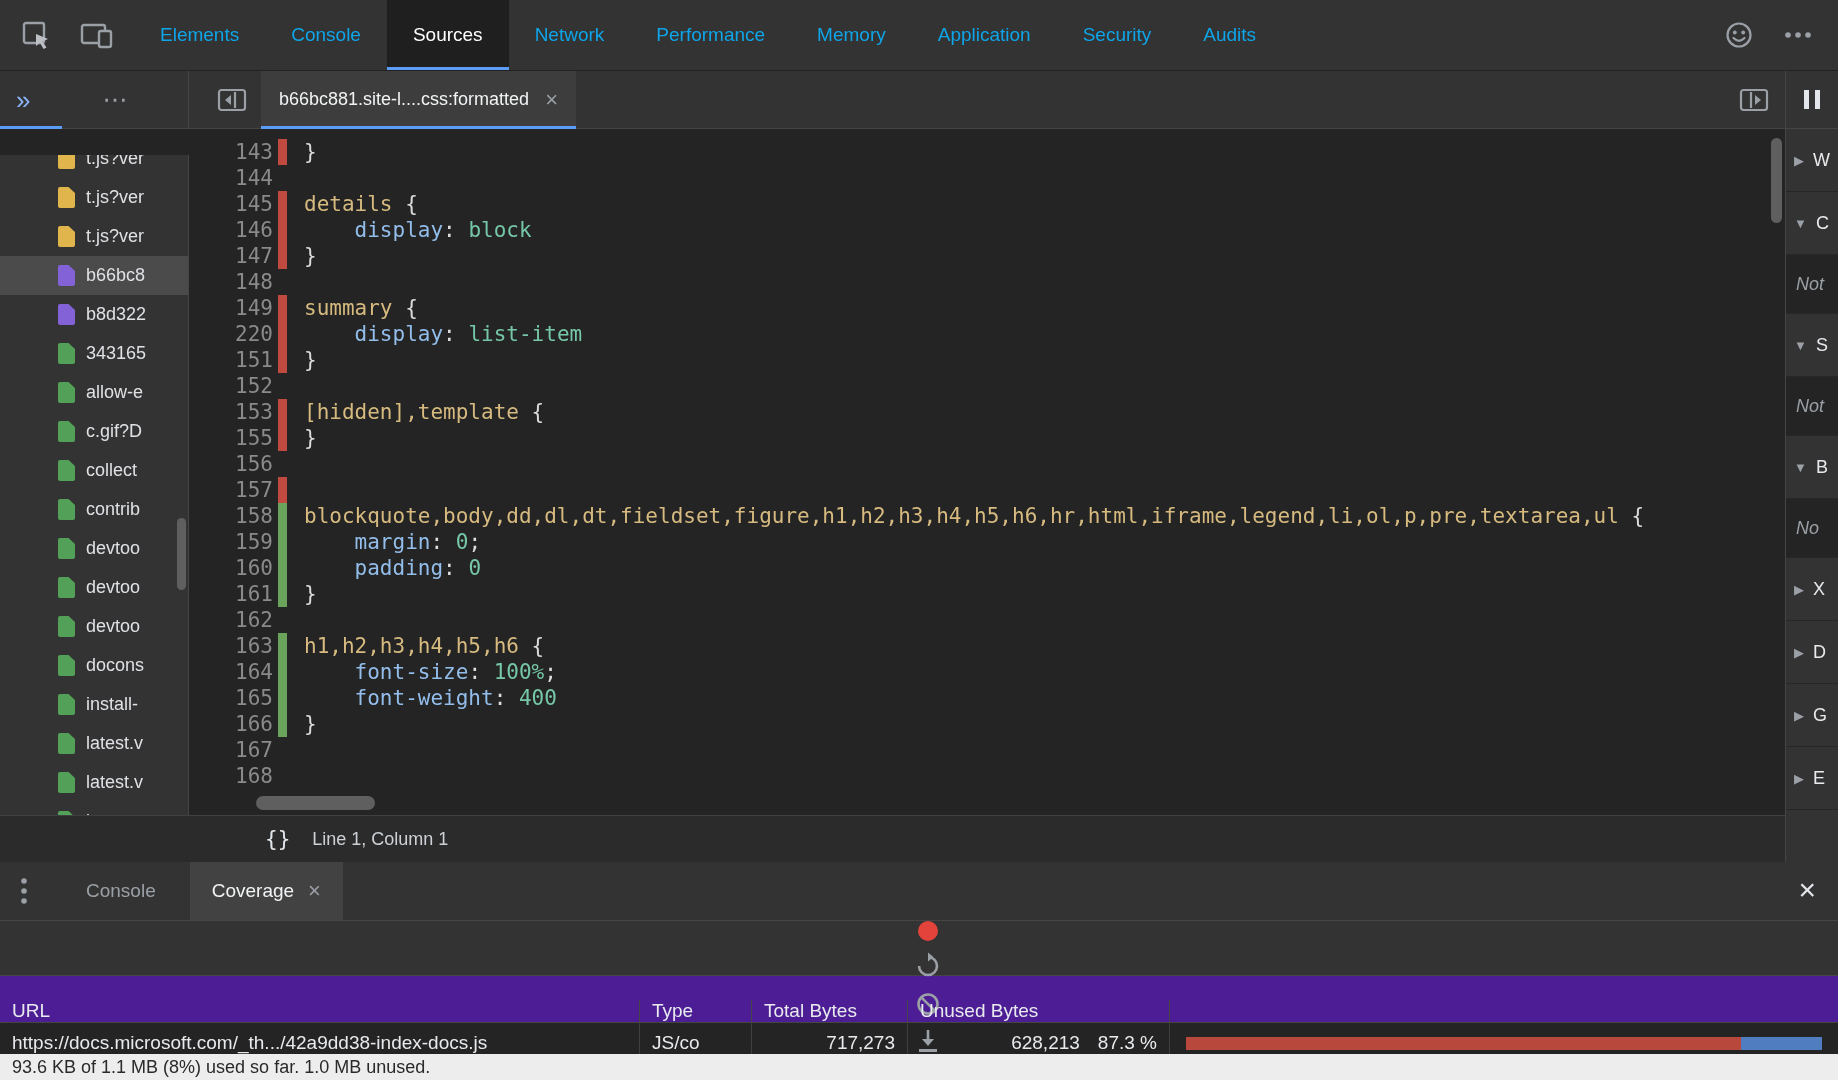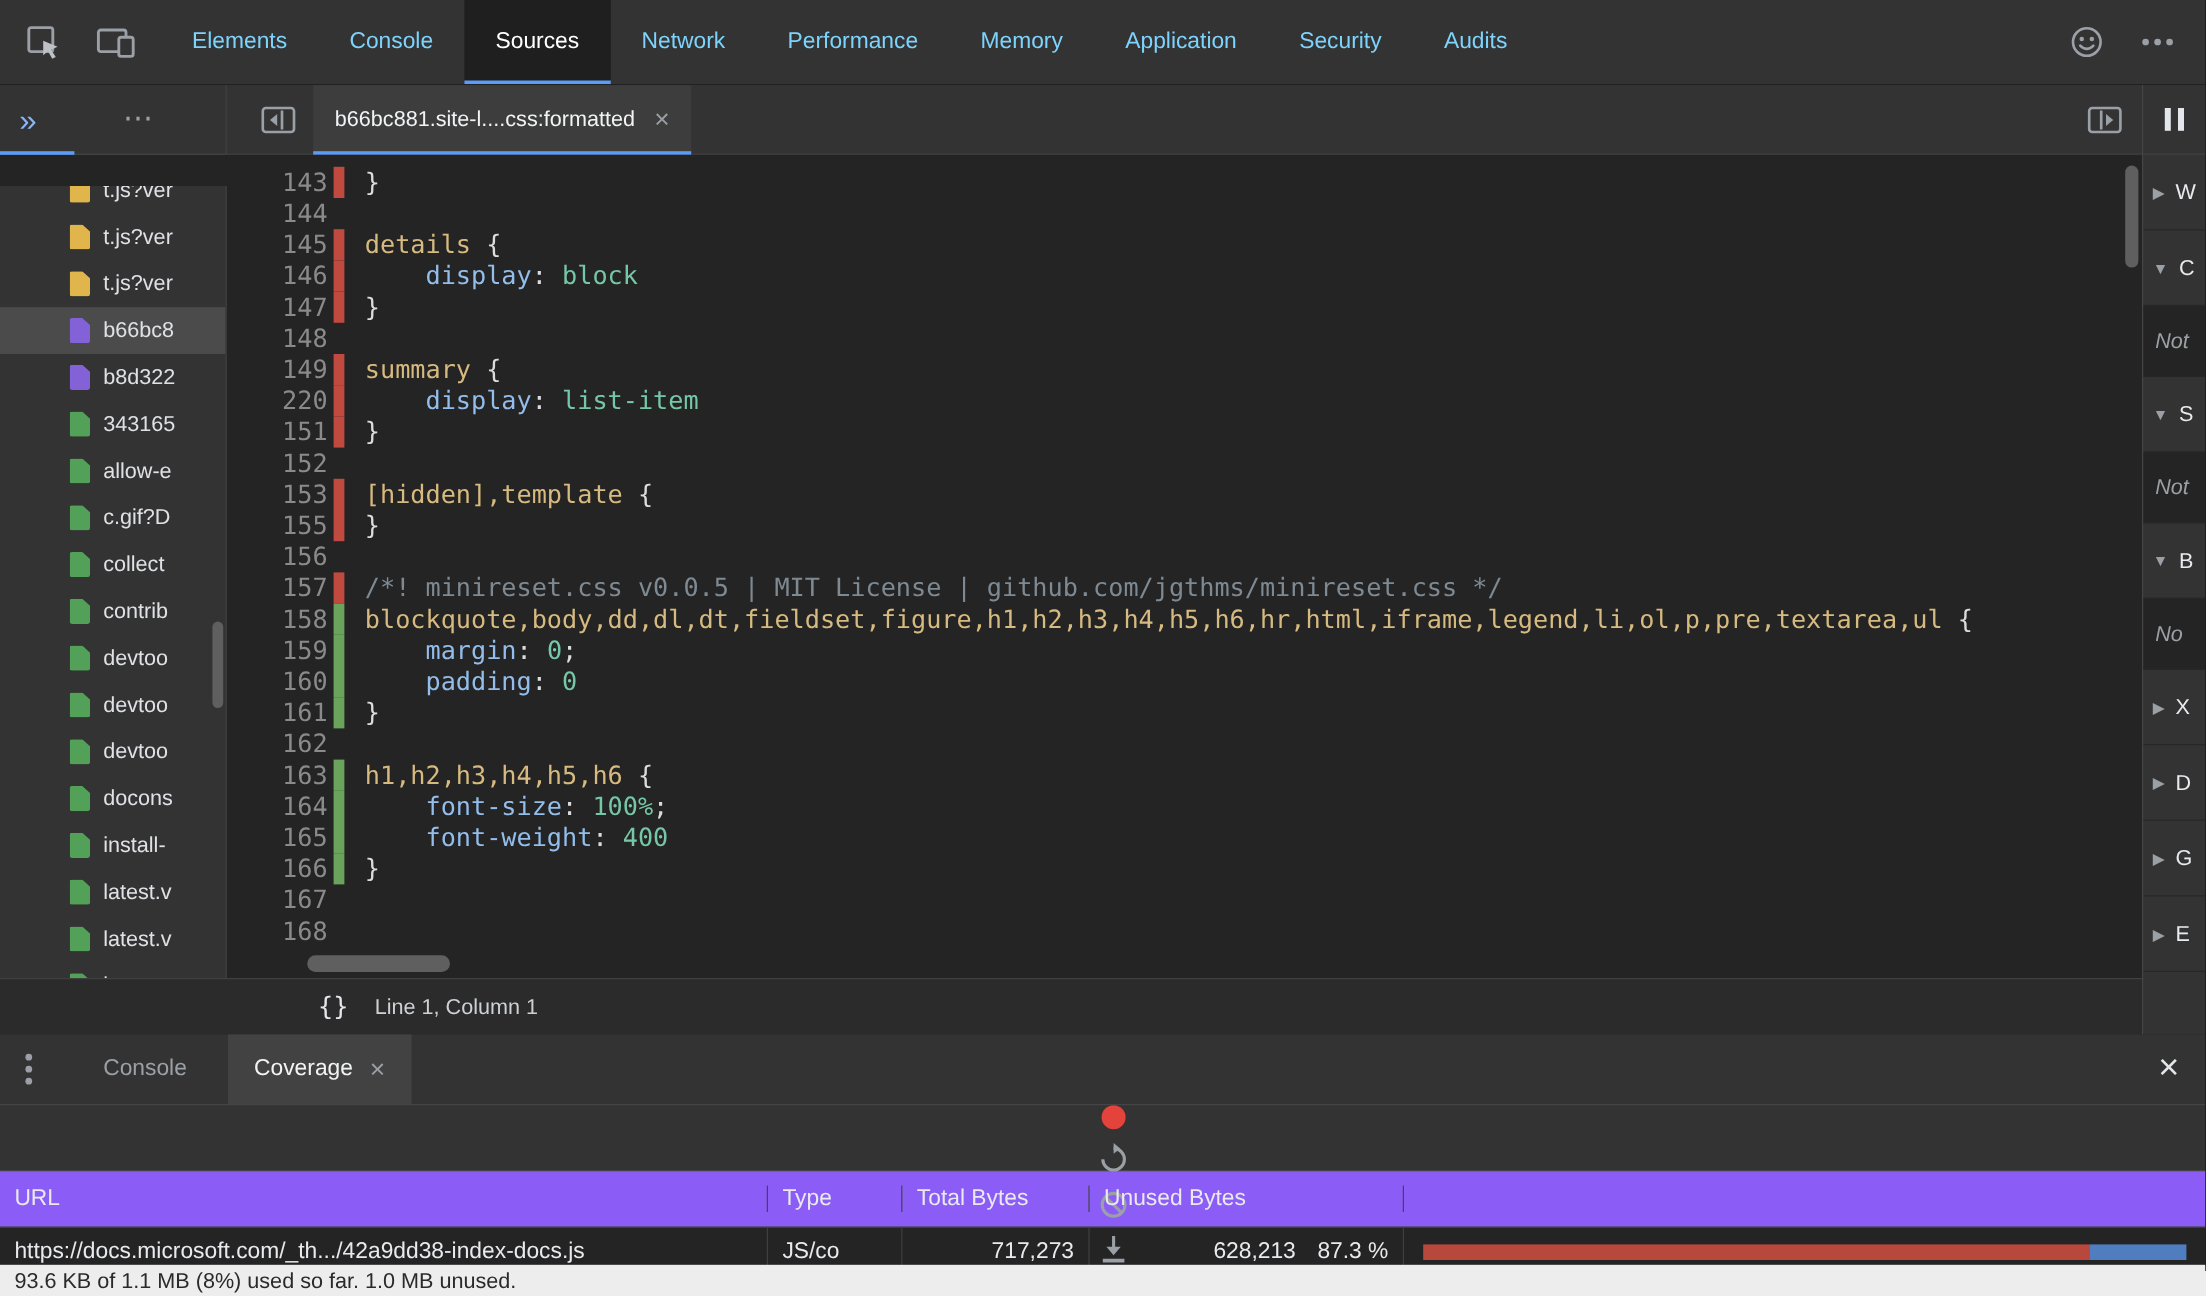--- a/index.html
+++ b/index.html
@@ -4,21 +4,21 @@
 <style>
   html,body{margin:0;padding:0;background:#111;}
   #app{position:relative;width:1838px;height:1080px;background:#242424;color:#e8eaed;
        font-family:"Liberation Sans",sans-serif;overflow:hidden;-webkit-font-smoothing:antialiased;}
   .icon svg{display:block;}
   
   #top-toolbar{position:absolute;top:0;left:0;right:0;height:70px;background:#333;
                border-bottom:1px solid #222;display:flex;align-items:stretch;}
   .tb-icons{display:flex;align-items:center;gap:28px;padding:0 20px;}
   #main-tabs{display:flex;align-items:stretch;}
-  .main-tab{display:flex;align-items:center;padding:0 26px;font-size:19px;color:#7dd3fc;}
+  .main-tab{display:flex;align-items:center;padding:0 26px;font-size:19px;color:#0ea5e9;}
   .main-tab.active{background:#1f1f1f;color:#fff;box-shadow:inset 0 -3px 0 #5b9cf6;}
   .tb-right{margin-left:auto;display:flex;align-items:center;gap:30px;padding-right:26px;}
   
   #second-row{position:absolute;top:71px;left:0;right:0;height:58px;background:#333;}
   #nav-header{position:absolute;left:0;top:0;bottom:0;width:188px;background:#333;
               border-right:1px solid #454545;border-bottom:1px solid #454545;
               display:flex;align-items:center;}
   #nav-chevron{color:#8ab4f8;font-size:26px;padding-left:16px;line-height:1;}
   #nav-header::after{content:"";position:absolute;left:0;bottom:-1px;width:62px;height:3px;background:#5b9cf6;}
   #nav-more{color:#9aa0a6;font-size:25px;margin-left:72px;letter-spacing:2px;line-height:1;}
@@ -84,21 +84,21 @@
   .tclose{margin-left:14px;color:#9aa0a6;font-size:22px;line-height:1;}
   #drawer-close{position:absolute;right:22px;top:13px;color:#e3e6ea;font-size:30px;line-height:1;}
   #coverage-toolbar{height:54px;display:flex;align-items:center;gap:11px;padding-left:18px;
                     border-bottom:1px solid #454545;flex-direction:column;}
   .rec-btn{width:20px;height:20px;border-radius:50%;background:#e4433c;flex:none;}
   #url-filter{width:218px;height:32px;background:#222;border:1px solid #3a3a3a;color:#e8eaed;
               font-size:18px;padding:0 10px;font-family:"Liberation Sans",sans-serif;}
   #url-filter::placeholder{color:#828282;}
   .cs-wrap{display:flex;align-items:center;gap:13px;font-size:19px;color:#e8eaed;}
   .checkbox{width:19px;height:19px;border:2px solid #9aa0a6;border-radius:3px;background:transparent;flex:none;}
-  #cov-head{height:46px;display:flex;align-items:center;background:#8b5cf6;border-bottom:1px solid #454545;
+  #cov-head{height:46px;display:flex;align-items:flex-end;background:#4c1d95;border-bottom:1px solid #454545;
             font-size:19px;color:#e8eaed;}
   .cov-col{display:flex;align-items:center;padding:0 12px;border-right:1px solid #454545;box-sizing:border-box;}
   .c-url{width:640px;} .c-type{width:112px;} .c-total{width:156px;} .c-unused{width:262px;}
   .c-chart{flex:1;border-right:none;}
   #cov-rows{height:34px;overflow:hidden;background:#242424;}
   .cov-row{height:40px;display:flex;align-items:center;font-size:19px;color:#e8eaed;}
   .cov-cell{display:flex;align-items:center;padding:0 12px;border-right:1px solid #3f3f3f;
             box-sizing:border-box;height:100%;overflow:hidden;white-space:nowrap;}
   .num{justify-content:flex-end;}
   .pct{margin-left:18px;}
@@ -280,21 +280,21 @@
         <div class="code-line"><span class="ln">146</span><span class="mark red"></span><span class="src"><span class="tk-u">    </span><span class="tk-p">display</span><span class="tk-u">: </span><span class="tk-v">block</span></span></div>
         <div class="code-line"><span class="ln">147</span><span class="mark red"></span><span class="src"><span class="tk-u">}</span></span></div>
         <div class="code-line"><span class="ln">148</span><span class="mark"></span><span class="src"></span></div>
         <div class="code-line"><span class="ln">149</span><span class="mark red"></span><span class="src"><span class="tk-s">summary</span><span class="tk-u"> {</span></span></div>
         <div class="code-line"><span class="ln">220</span><span class="mark red"></span><span class="src"><span class="tk-u">    </span><span class="tk-p">display</span><span class="tk-u">: </span><span class="tk-v">list-item</span></span></div>
         <div class="code-line"><span class="ln">151</span><span class="mark red"></span><span class="src"><span class="tk-u">}</span></span></div>
         <div class="code-line"><span class="ln">152</span><span class="mark"></span><span class="src"></span></div>
         <div class="code-line"><span class="ln">153</span><span class="mark red"></span><span class="src"><span class="tk-s">[hidden],template</span><span class="tk-u"> {</span></span></div>
         <div class="code-line"><span class="ln">155</span><span class="mark red"></span><span class="src"><span class="tk-u">}</span></span></div>
         <div class="code-line"><span class="ln">156</span><span class="mark"></span><span class="src"></span></div>
-        <div class="code-line"><span class="ln">157</span><span class="mark red"></span><span class="src"><span class="tk-c">/*! minireset.css v0.0.5 | MIT License | github.com/jgthms/minireset.css */</span></span></div>
+        <div class="code-line"><span class="ln">157</span><span class="mark red"></span></div>
         <div class="code-line"><span class="ln">158</span><span class="mark green"></span><span class="src"><span class="tk-s">blockquote,body,dd,dl,dt,fieldset,figure,h1,h2,h3,h4,h5,h6,hr,html,iframe,legend,li,ol,p,pre,textarea,ul</span><span class="tk-u"> {</span></span></div>
         <div class="code-line"><span class="ln">159</span><span class="mark green"></span><span class="src"><span class="tk-u">    </span><span class="tk-p">margin</span><span class="tk-u">: </span><span class="tk-v">0</span><span class="tk-u">;</span></span></div>
         <div class="code-line"><span class="ln">160</span><span class="mark green"></span><span class="src"><span class="tk-u">    </span><span class="tk-p">padding</span><span class="tk-u">: </span><span class="tk-v">0</span></span></div>
         <div class="code-line"><span class="ln">161</span><span class="mark green"></span><span class="src"><span class="tk-u">}</span></span></div>
         <div class="code-line"><span class="ln">162</span><span class="mark"></span><span class="src"></span></div>
         <div class="code-line"><span class="ln">163</span><span class="mark green"></span><span class="src"><span class="tk-s">h1,h2,h3,h4,h5,h6</span><span class="tk-u"> {</span></span></div>
         <div class="code-line"><span class="ln">164</span><span class="mark green"></span><span class="src"><span class="tk-u">    </span><span class="tk-p">font-size</span><span class="tk-u">: </span><span class="tk-v">100%</span><span class="tk-u">;</span></span></div>
         <div class="code-line"><span class="ln">165</span><span class="mark green"></span><span class="src"><span class="tk-u">    </span><span class="tk-p">font-weight</span><span class="tk-u">: </span><span class="tk-v">400</span></span></div>
         <div class="code-line"><span class="ln">166</span><span class="mark green"></span><span class="src"><span class="tk-u">}</span></span></div>
         <div class="code-line"><span class="ln">167</span><span class="mark"></span><span class="src"></span></div>

